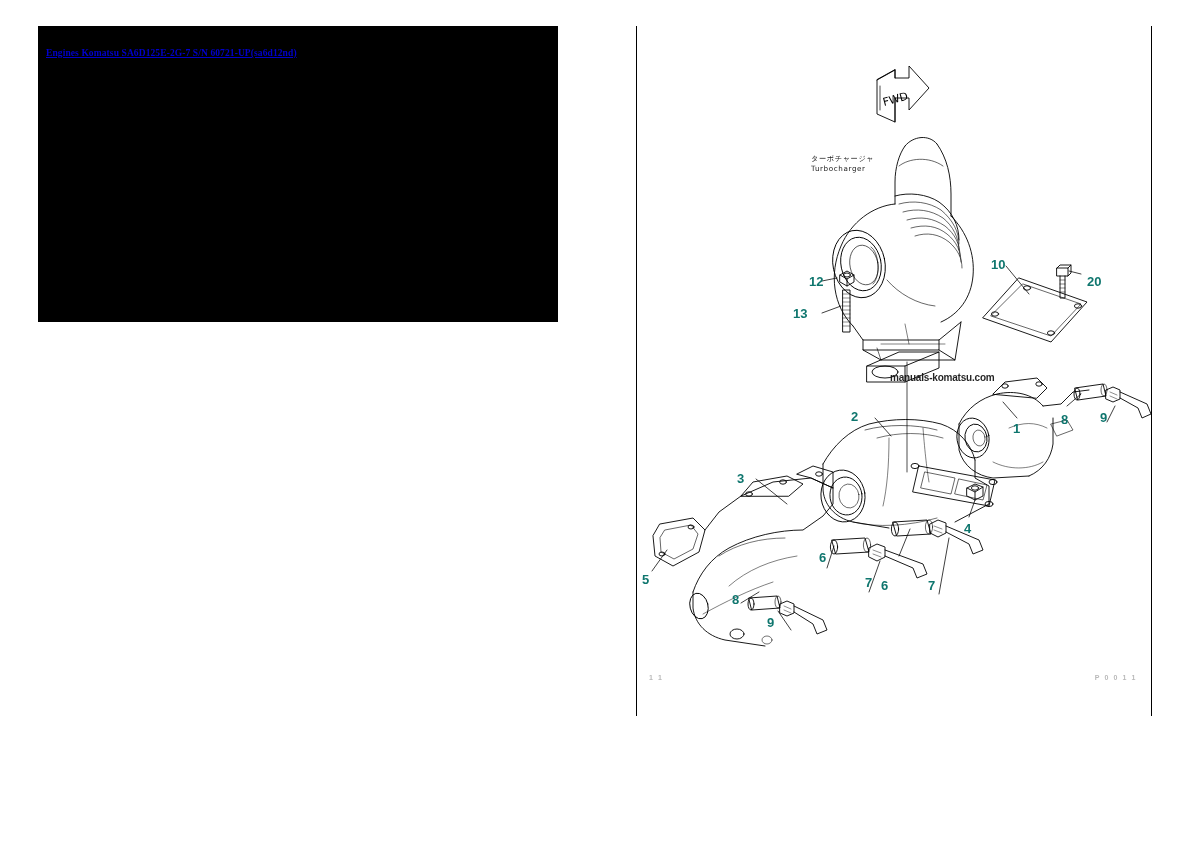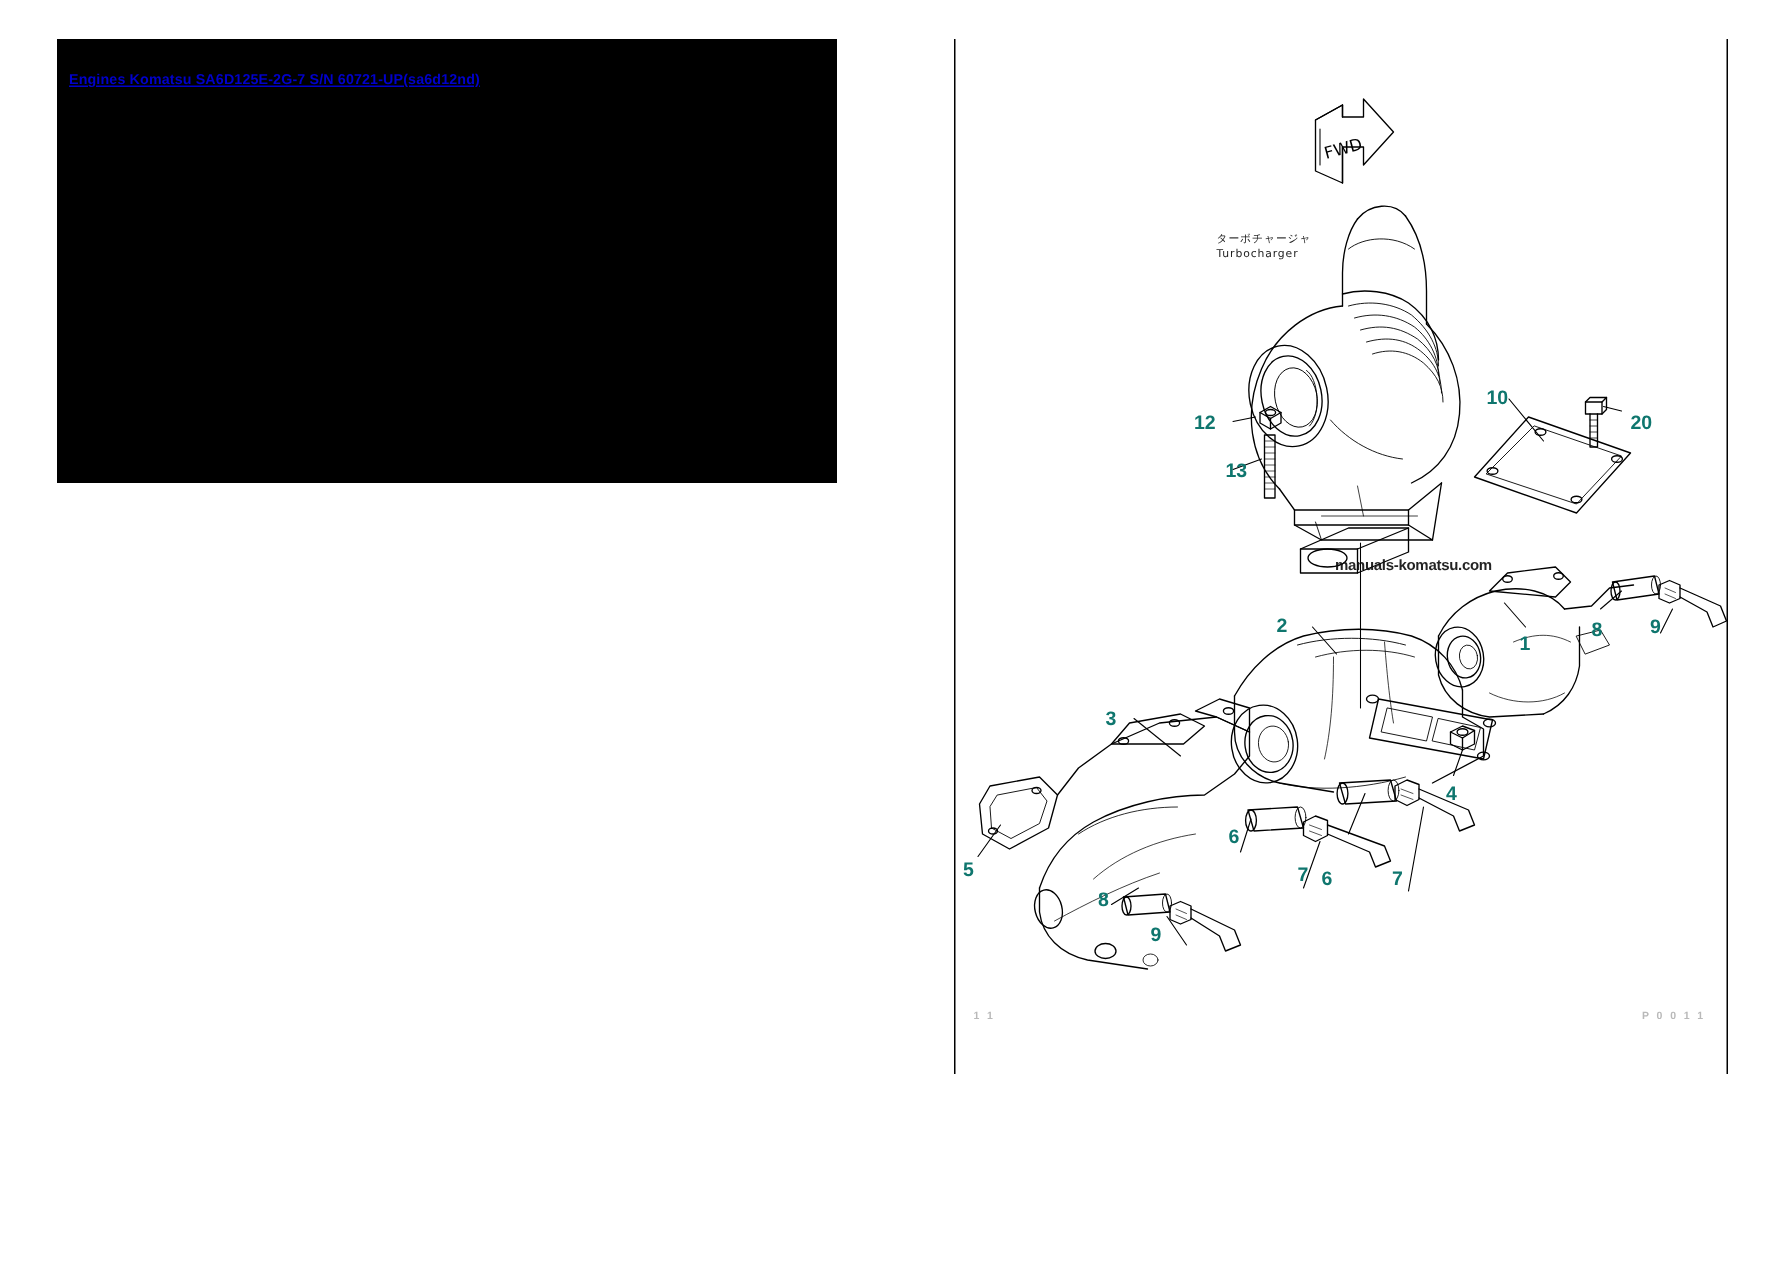--- a/index.html
+++ b/index.html
@@ -22,21 +22,21 @@
     top: 26px;
     width: 520px;
     height: 296px;
     background: #000000;
   }
   #doc-link {
     position: absolute;
     left: 8px;
     top: 22px;
     color: #0000cc;
-    font-family: Liberation Sans, sans-serif;
+    font-family: Liberation Serif, serif;
     font-size: 9.5px;
     font-weight: bold;
     letter-spacing: 0.1px;
     text-decoration: underline;
     white-space: nowrap;
     cursor: pointer;
   }
 
   
   #diagram-panel {
@@ -379,22 +379,22 @@
     <span class="callout" style="left:182px; top:525px;">6</span>
     <span class="callout" style="left:244px; top:553px;">6</span>
     <span class="callout" style="left:228px; top:550px;">7</span>
     <span class="callout" style="left:291px; top:553px;">7</span>
     <span class="callout" style="left:424px; top:387px;">8</span>
     <span class="callout" style="left:95px;  top:567px;">8</span>
     <span class="callout" style="left:130px; top:590px;">9</span>
     <span class="callout" style="left:463px; top:385px;">9</span>
     <span class="callout" style="left:354px; top:232px;">10</span>
     <span class="callout" style="left:450px; top:249px;">20</span>
-    <span class="callout" style="left:159px; top:249px;">12</span>
-    <span class="callout" style="left:180px; top:281px;">13</span>
+    <span class="callout" style="left:172px; top:249px;">12</span>
+    <span class="callout" style="left:156px; top:281px;">13</span>
 
     <div id="watermark">manuals-komatsu.com</div>
 
     <div class="footer-code" id="footer-left">1 1</div>
     <div class="footer-code" id="footer-right">P 0 0 1 1</div>
 
   </div>
 </div>
 
 </body></html>

